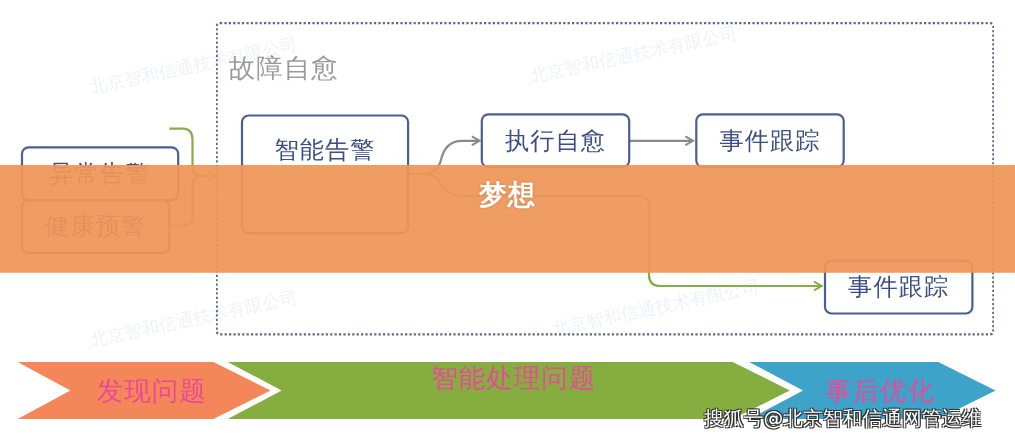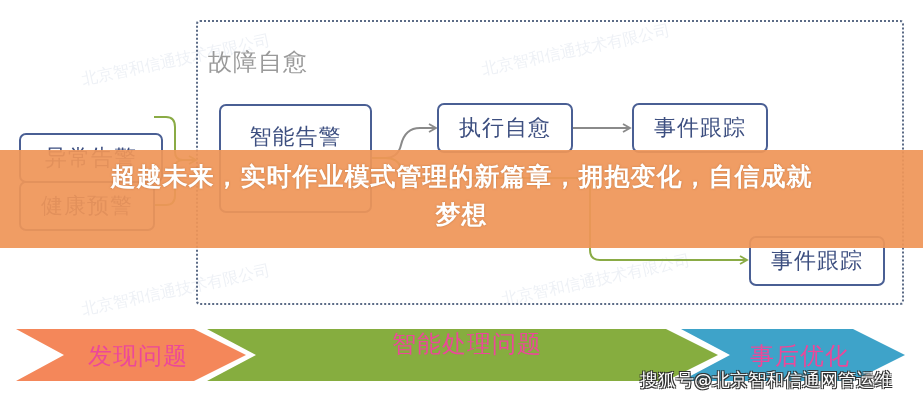--- a/index.html
+++ b/index.html
@@ -65,21 +65,20 @@
   </div>
 <div class="node" style="left:632px;top:103px;width:136px;height:50px;">
     <span>事件跟踪</span>
   </div>
 <div class="node" style="left:749px;top:236px;width:136px;height:50px;">
     <span>事件跟踪</span>
   </div>
 
 <div class="abs banner"></div>
 <div class="abs banner-text">
-  <div>超越未来，实时作业模式管理的新篇章，拥抱变化，自信成就</div>
   <div>梦想</div>
 </div>
 
 <svg class="abs" style="left:0;top:0;" width="923" height="400">
   <polygon points="16,329 194,329 246,355 194,381 16,381 64,355" fill="#f4875a"></polygon>
   <polygon points="207,329 666,329 718,355 666,381 207,381 256,355" fill="#86ad3f"></polygon>
   <polygon points="681,329 853,329 905,355 853,381 681,381 730,355" fill="#3ea3c9"></polygon>
 </svg>
 <div class="chev-label" style="left:88px;top:340px;">发现问题</div>
 <div class="chev-label" style="left:392px;top:328px;">智能处理问题</div>

